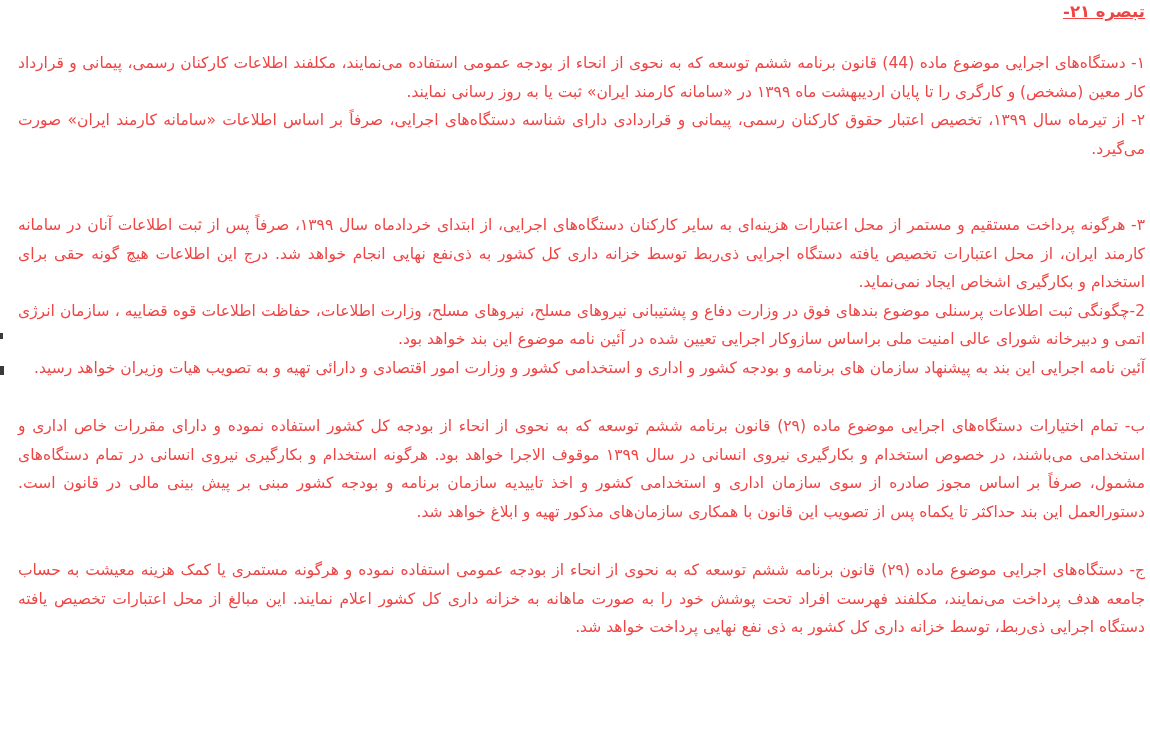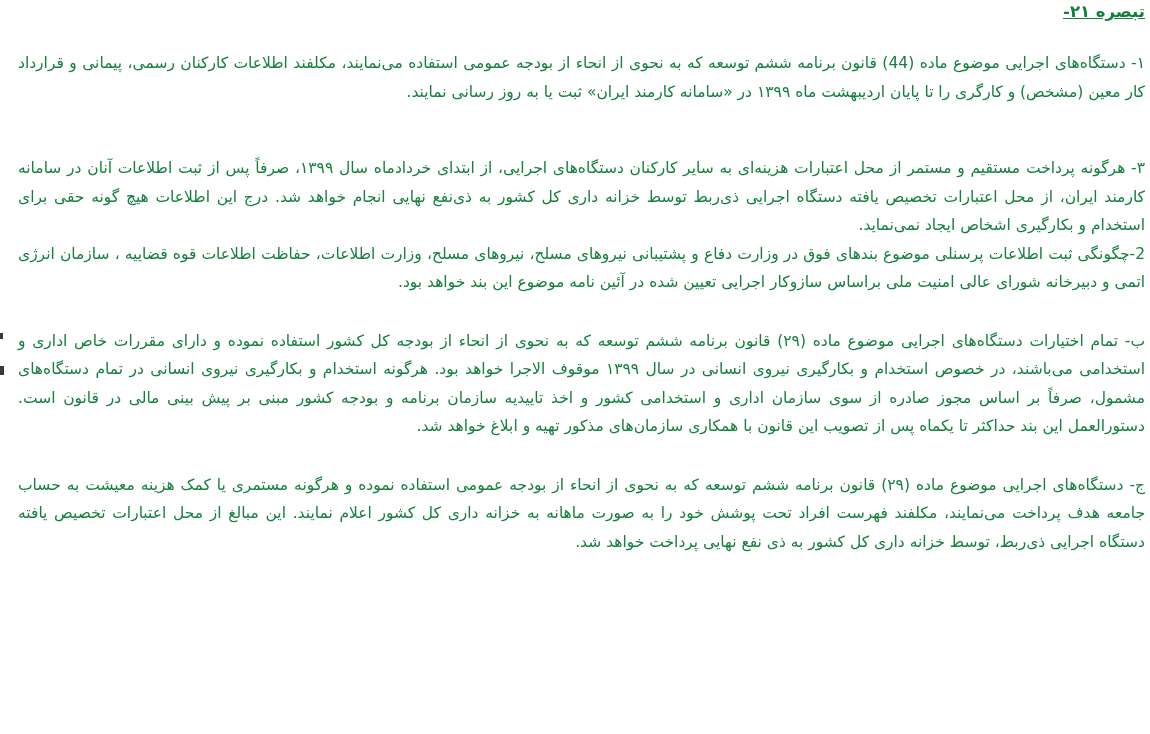--- a/index.html
+++ b/index.html
@@ -6,21 +6,21 @@
     margin: 0;
     padding: 0;
     background: #ffffff;
   }
   .page {
     position: relative;
     width: 1150px;
     height: 734px;
     box-sizing: border-box;
     background: #ffffff;
-    color: #15803d;
+    color: #ef4444;
     direction: rtl;
     font-family: "DejaVu Sans", sans-serif;
     font-size: 15.5px;
     line-height: 28.5px;
     text-align: justify;
     padding: 2px 5px 0 18px;
     overflow: hidden;
   }
   .page p {
     margin: 0;
@@ -50,25 +50,27 @@
 
 <div class="page">
 
   <p class="title-line">
     <span>تبصره ۲۱-</span>
   </p>
 
 
   <p>۱- دستگاه‌های اجرایی موضوع ماده (44) قانون برنامه ششم توسعه که به نحوی از انحاء از بودجه عمومی استفاده می‌نمایند، مکلفند اطلاعات کارکنان رسمی، پیمانی و قرارداد کار معین (مشخص) و کارگری را تا پایان اردیبهشت ماه ۱۳۹۹ در «سامانه کارمند ایران» ثبت یا به روز رسانی نمایند.</p>
 
+  <p>۲- از تیرماه سال ۱۳۹۹، تخصیص اعتبار حقوق کارکنان رسمی، پیمانی و قراردادی دارای شناسه دستگاه‌های اجرایی، صرفاً بر اساس اطلاعات «سامانه کارمند ایران» صورت می‌گیرد.</p>
 
   <p class="gap-2">۳- هرگونه پرداخت مستقیم و مستمر از محل اعتبارات هزینه‌ای به سایر کارکنان دستگاه‌های اجرایی، از ابتدای خردادماه سال ۱۳۹۹، صرفاً پس از ثبت اطلاعات آنان در سامانه کارمند ایران، از محل اعتبارات تخصیص یافته دستگاه اجرایی ذی‌ربط توسط خزانه داری کل کشور به ذی‌نفع نهایی انجام خواهد شد. درج این اطلاعات هیچ گونه حقی برای استخدام و بکارگیری اشخاص ایجاد نمی‌نماید.</p>
 
   <p>2-چگونگی ثبت اطلاعات پرسنلی موضوع بندهای فوق در وزارت دفاع و پشتیبانی نیروهای مسلح، نیروهای مسلح، وزارت اطلاعات، حفاظت اطلاعات قوه قضاییه ، سازمان انرژی اتمی و دبیرخانه شورای عالی امنیت ملی براساس سازوکار اجرایی تعیین شده در آئین نامه موضوع این بند خواهد بود.</p>
 
+  <p>آئین نامه اجرایی این بند به پیشنهاد سازمان های برنامه و بودجه کشور و اداری و استخدامی کشور و وزارت امور اقتصادی و دارائی تهیه و به تصویب هیات وزیران خواهد رسید.</p>
 
   <p class="gap-1">ب- تمام اختیارات دستگاه‌های اجرایی موضوع ماده (۲۹) قانون برنامه ششم توسعه که به نحوی از انحاء از بودجه کل کشور استفاده نموده و دارای مقررات خاص اداری و استخدامی می‌باشند، در خصوص استخدام و بکارگیری نیروی انسانی در سال ۱۳۹۹ موقوف الاجرا خواهد بود. هرگونه استخدام و بکارگیری نیروی انسانی در تمام دستگاه‌های مشمول، صرفاً بر اساس مجوز صادره از سوی سازمان اداری و استخدامی کشور و اخذ تاییدیه سازمان برنامه و بودجه کشور مبنی بر پیش بینی مالی در قانون است. دستورالعمل این بند حداکثر تا یکماه پس از تصویب این قانون با همکاری سازمان‌های مذکور تهیه و ابلاغ خواهد شد.</p>
 
   <p class="gap-1">ج- دستگاه‌های اجرایی موضوع ماده (۲۹) قانون برنامه ششم توسعه که به نحوی از انحاء از بودجه عمومی استفاده نموده و هرگونه مستمری یا کمک هزینه معیشت به حساب جامعه هدف پرداخت می‌نمایند، مکلفند فهرست افراد تحت پوشش خود را به صورت ماهانه به خزانه داری کل کشور اعلام نمایند. این مبالغ از محل اعتبارات تخصیص یافته دستگاه اجرایی ذی‌ربط، توسط خزانه داری کل کشور به ذی نفع نهایی پرداخت خواهد شد.</p>
 
   <div class="artifact a1"></div>
   <div class="artifact a2"></div>
 
 </div>
 

